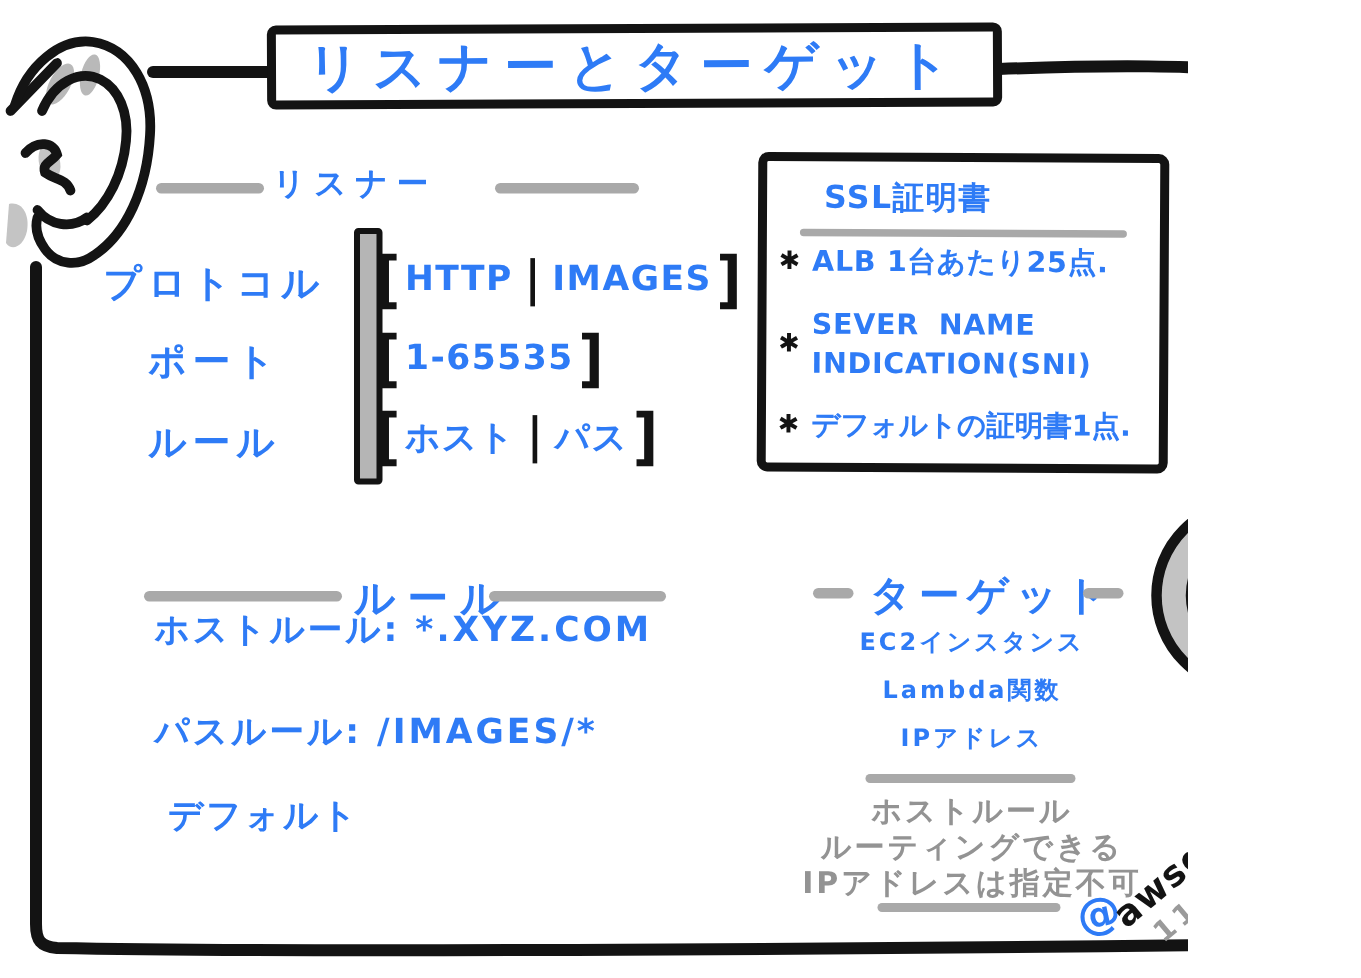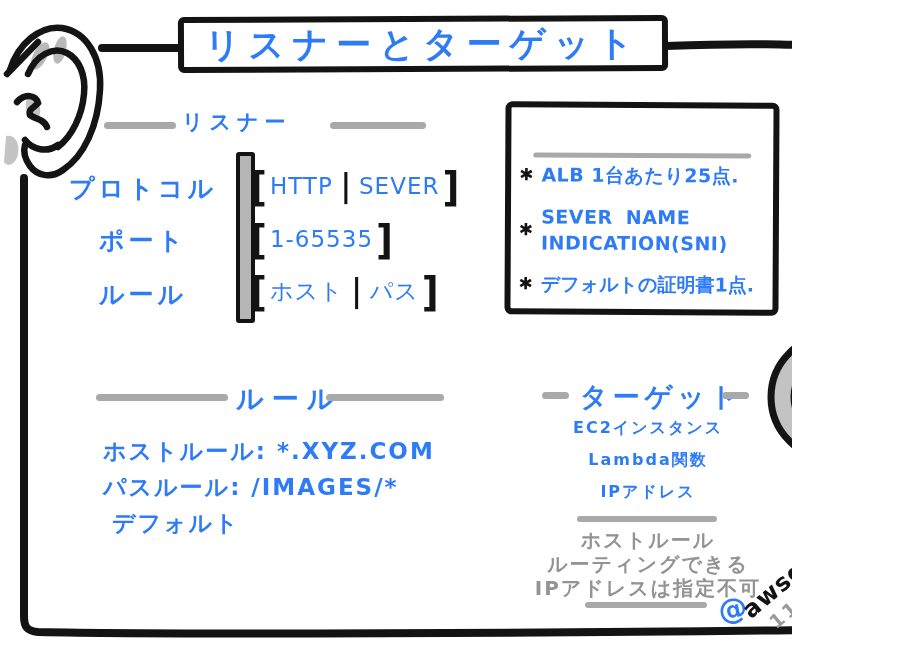--- a/index.html
+++ b/index.html
@@ -38,21 +38,21 @@
   .bval{display:flex;align-items:center;height:46px;}
   .bracket{
     color:#131313;font-size:37px;font-weight:bold;line-height:1;
     transform:scaleY(1.12);display:inline-block;
   }
   .pipe{
     color:#131313;font-size:28px;font-weight:bold;line-height:1;
     transform:scaleY(1.15);display:inline-block;margin:0 5px;
   }
   .btext{
-    color:#2e7bf6;font-size:23px;font-weight:normal;letter-spacing:1px;
+    color:#2e7bf6;font-size:23px;font-weight:bold;letter-spacing:1px;
     margin:0 3px;white-space:nowrap;
   }
 
   
   .ssl-box{
     left:505px;top:102px;width:262px;height:201px;
     border:6px solid #131313;border-radius:7px;background:#fff;
     transform:rotate(0.3deg);z-index:2;
   }
   .ssl-head{
@@ -113,62 +113,63 @@
   <div class="abs l-label" style="top:172px;">プロトコル</div>
   <div class="abs l-label" style="top:224px;">ポート</div>
   <div class="abs l-label" style="top:278px;">ルール</div>
 
   <div class="abs vbar"></div>
 
   <div class="abs bval" style="left:250px;top:163px;">
     <span class="bracket">[</span>
     <span class="btext">HTTP</span>
     <span class="pipe">|</span>
-    <span class="btext">SEVER</span>
+    <span class="btext">IMAGES</span>
     <span class="bracket">]</span>
   </div>
 
   <div class="abs bval" style="left:250px;top:216px;">
     <span class="bracket">[</span>
     <span class="btext">1-65535</span>
     <span class="bracket">]</span>
   </div>
 
   <div class="abs bval" style="left:250px;top:268px;">
     <span class="bracket">[</span>
     <span class="btext">ホスト</span>
     <span class="pipe">|</span>
     <span class="btext">パス</span>
     <span class="bracket">]</span>
   </div>
 
   <div class="abs ssl-box">
+    <div class="ssl-head">SSL証明書</div>
     <div class="ssl-underline"></div>
 
     <div class="ssl-item" style="top:54px;">
       <span class="ssl-bullet">✱</span>
       <span class="ssl-text">ALB 1台あたり25点.</span>
     </div>
     <div class="ssl-item" style="top:96px;width:238px;">
       <span class="ssl-bullet">✱</span>
       <span class="ssl-text" style="word-spacing:6px;">SEVER NAME INDICATION(SNI)</span>
     </div>
     <div class="ssl-item" style="top:163px;">
       <span class="ssl-bullet">✱</span>
       <span class="ssl-text" style="letter-spacing:0;">デフォルトの証明書1点.</span>
     </div>
   </div>
 
   <div class="abs dash" style="left:96px;top:394px;width:132px;"></div>
   <div class="abs blue-head" style="left:236px;top:381px;font-size:27px;letter-spacing:8px;">ルール</div>
   <div class="abs dash" style="left:326px;top:394px;width:118px;"></div>
 
-  <div class="abs rule-line" style="left:103px;top:436px;text-align:center;">ホストルール: *.XYZ.COM</div>
+  <div class="abs rule-line" style="left:103px;top:404px;text-align:center;">ホストルール: *.XYZ.COM</div>
   <div class="abs rule-line" style="left:103px;top:472px;">パスルール: /IMAGES/*</div>
-  <div class="abs rule-line" style="left:112px;top:508px;text-align:right;">デフォルト</div>
+  <div class="abs rule-line" style="left:112px;top:528px;text-align:right;">デフォルト</div>
 
   <div class="abs dash" style="left:542px;top:392px;width:27px;"></div>
   <div class="abs blue-head" style="left:580px;top:379px;font-size:27px;letter-spacing:5px;">ターゲット</div>
   <div class="abs dash" style="left:722px;top:392px;width:27px;"></div>
 
   <div class="abs tgt-line" style="left:498px;top:418px;">EC2インスタンス</div>
   <div class="abs tgt-line" style="left:498px;top:450px;">Lambda関数</div>
   <div class="abs tgt-line" style="left:498px;top:482px;">IPアドレス</div>
 
   <div class="abs gray-rule" style="left:577px;top:516px;width:140px;"></div>

